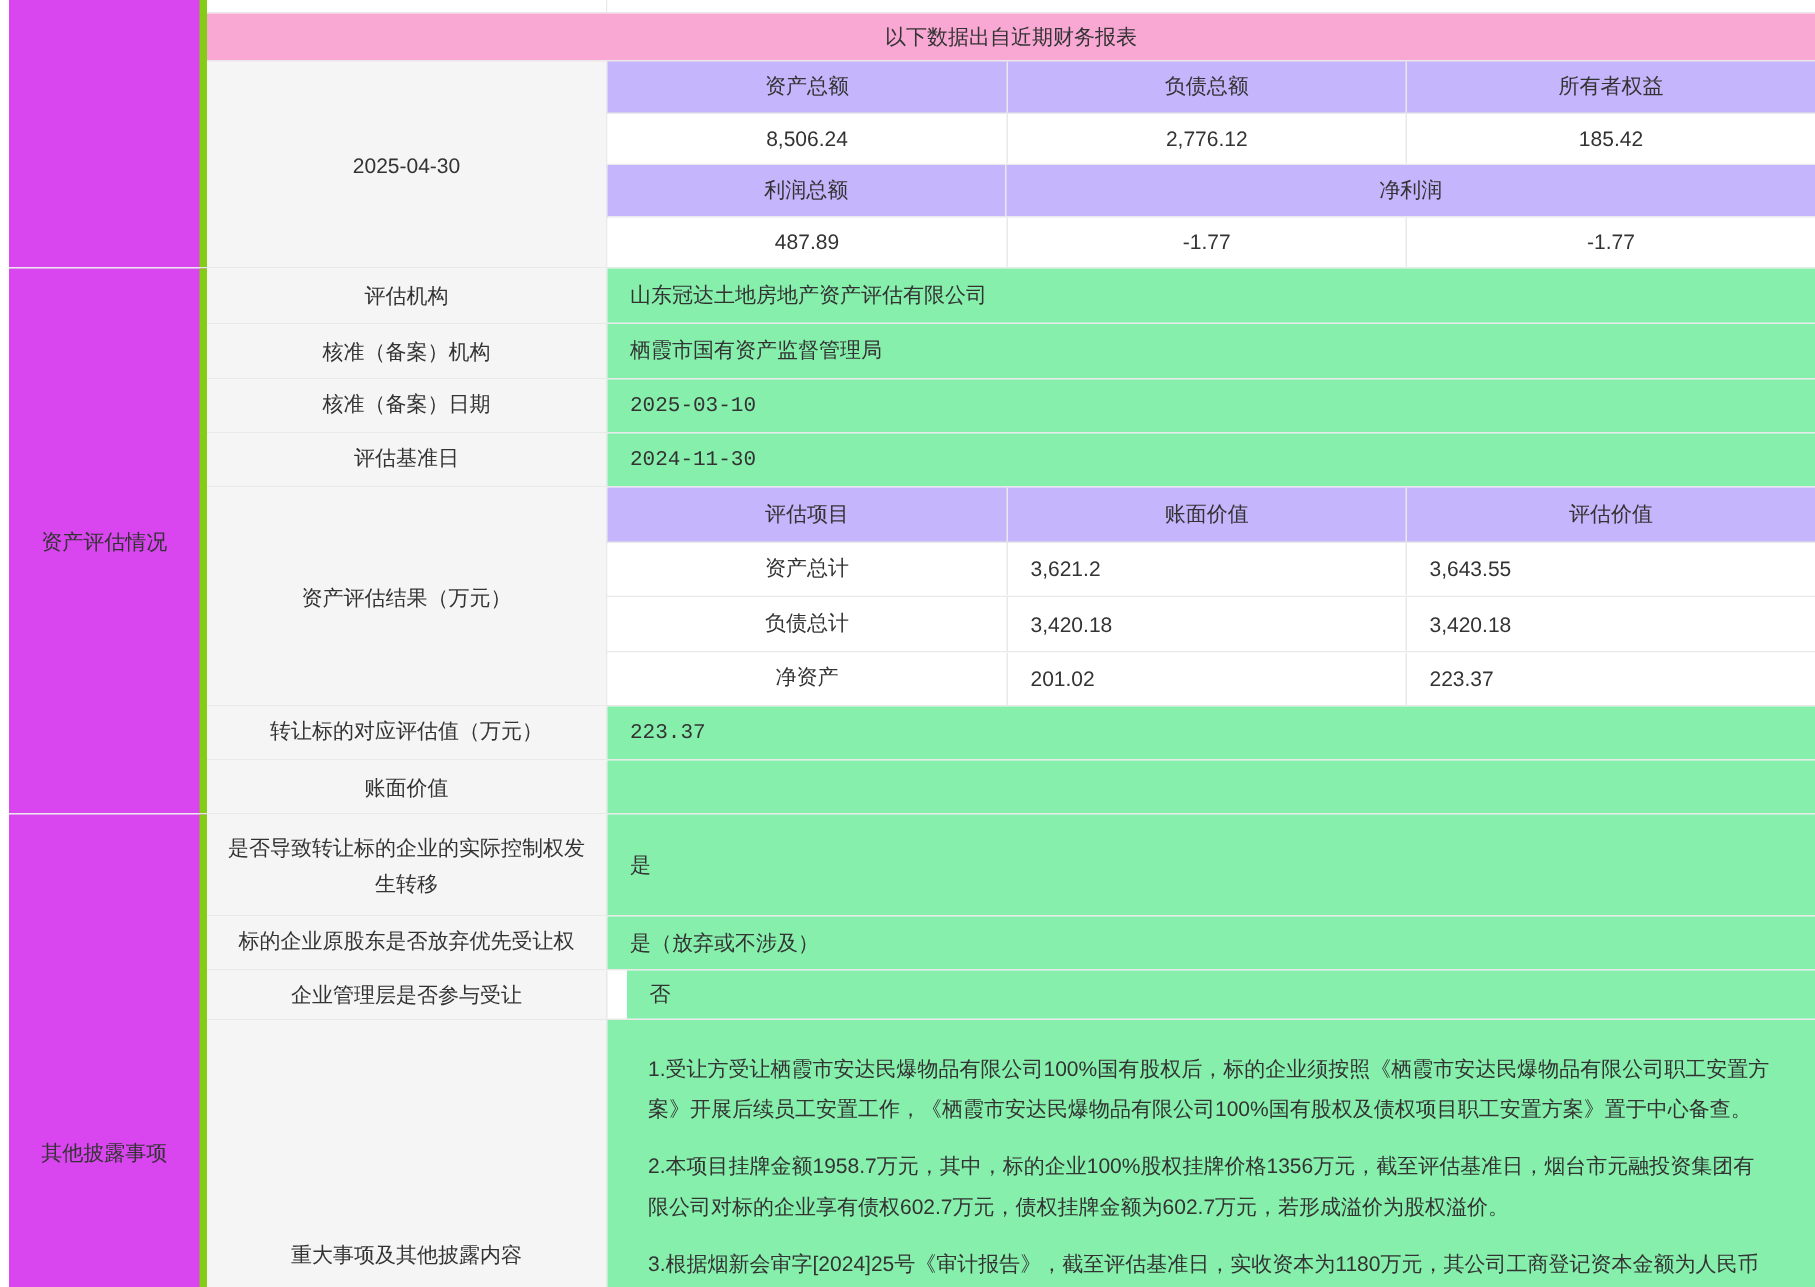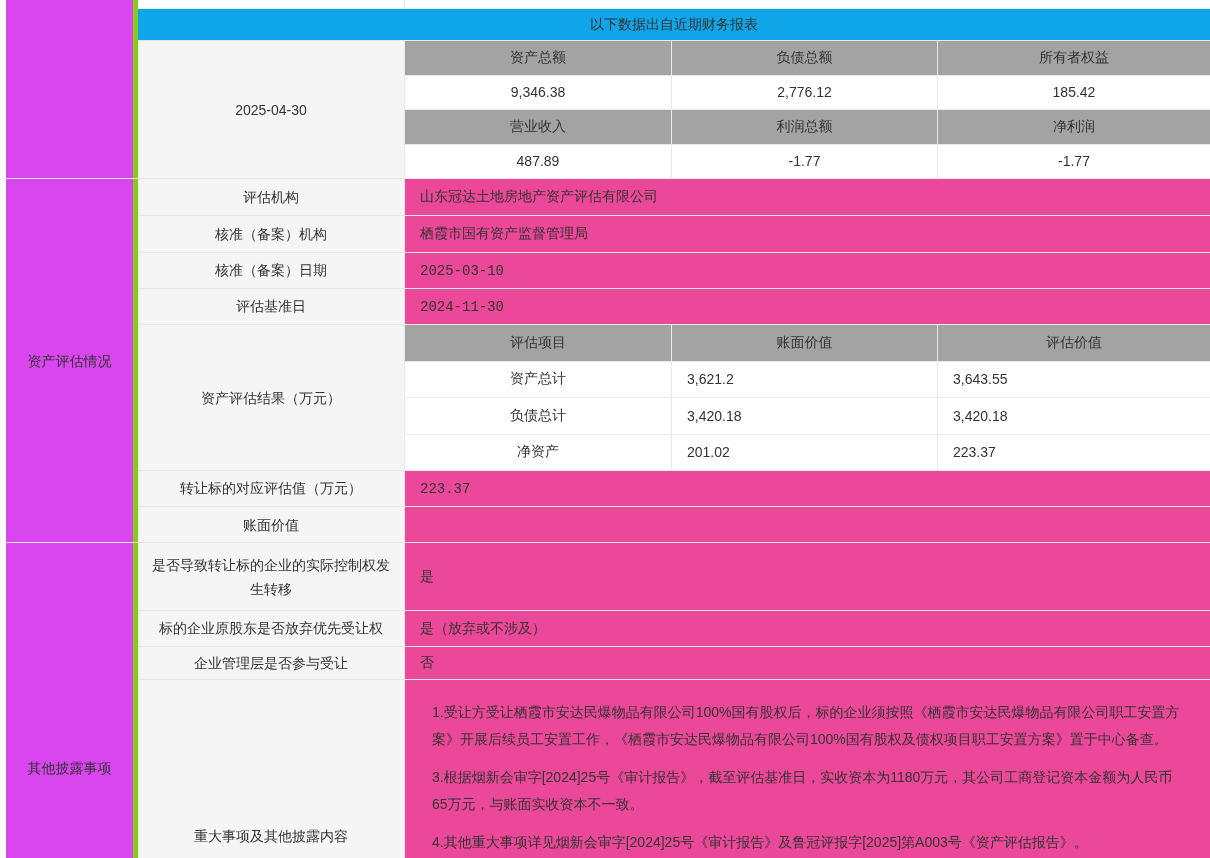--- a/index.html
+++ b/index.html
@@ -18,42 +18,42 @@
   .rows{flex:1;display:flex;flex-direction:column;min-width:0;}
   .row{display:flex;box-sizing:border-box;}
   .bb{border-bottom:1px solid #e9e9e9;}
   .label-cell{
     width:267px;min-width:267px;box-sizing:border-box;background:#f5f5f5;
     border-right:1px solid #e9e9e9;display:flex;align-items:center;
     justify-content:center;text-align:center;padding:4px 12px;line-height:24px;
   }
   .value-cell{
     flex:1;display:flex;align-items:center;box-sizing:border-box;
-    padding-left:15px;min-width:0;background:#ec4899;
+    padding-left:15px;min-width:0;background:#86efac;
   }
   .sliver{height:9px;}
   .sliver .label-cell,.sliver .value-cell{background:#ffffff;padding:0;}
   .banner-row{
-    height:32px;box-sizing:border-box;background:#0ea5e9;
+    height:32px;box-sizing:border-box;background:#f9a8d4;
     display:flex;align-items:center;justify-content:center;
   }
   .subtable{flex:1;display:flex;flex-direction:column;padding:0;min-width:0;}
   .st-row{display:flex;flex:1;box-sizing:border-box;}
   .st-cell{box-sizing:border-box;display:flex;align-items:center;min-width:0;}
   .st-c1{width:267px;min-width:267px;border-right:1px solid #e9e9e9;}
   .st-c2{width:266px;min-width:266px;border-right:1px solid #e9e9e9;}
   .st-c3{flex:1;}
-  .st-gray{background:#a3a3a3;}
+  .st-gray{background:#c4b5fd;}
   .st-gray .st-cell{justify-content:center;text-align:center;}
   .st-center .st-cell{justify-content:center;text-align:center;background:#ffffff;}
   .st-mixed .st-c1{justify-content:center;text-align:center;}
   .st-mixed .st-c2,.st-mixed .st-c3{justify-content:flex-start;padding-left:15px;}
   .st-mixed .st-cell{background:#ffffff;}
   .h37{height:37px;}.h36{height:36px;font-family:Liberation Mono, monospace;}.h35{height:35px;}
-  .h33{height:33px;}.h68{height:68px;}.h137{height:137px;}.h146{height:146px;}.h312{height:312px;}
+  .h33{height:33px;gap:13px;}.h68{height:68px;}.h137{height:137px;}.h146{height:146px;}.h312{height:312px;}
   .text-block{
     display:block;padding:7px 15px 0 15px;line-height:26.5px;align-items:flex-start;
   }
   .text-block p{margin:12px;padding:0;}
 </style>
 </head>
 <body>
 
 <div class="table-wrap">
 
@@ -69,26 +69,25 @@
       </div>
       <div class="row h137">
         <div class="label-cell">2025-04-30</div>
         <div class="subtable">
           <div class="st-row st-gray bb">
             <div class="st-cell st-c1">资产总额</div>
             <div class="st-cell st-c2">负债总额</div>
             <div class="st-cell st-c3">所有者权益</div>
           </div>
           <div class="st-row st-center bb">
-            <div class="st-cell st-c1">9,346.38</div>
+            <div class="st-cell st-c1">8,506.24</div>
             <div class="st-cell st-c2">2,776.12</div>
             <div class="st-cell st-c3">185.42</div>
           </div>
           <div class="st-row st-gray bb">
-            <div class="st-cell st-c1">营业收入</div>
             <div class="st-cell st-c2">利润总额</div>
             <div class="st-cell st-c3">净利润</div>
           </div>
           <div class="st-row st-center">
             <div class="st-cell st-c1">487.89</div>
             <div class="st-cell st-c2">-1.77</div>
             <div class="st-cell st-c3">-1.77</div>
           </div>
         </div>
       </div>
@@ -162,20 +161,21 @@
         <div class="value-cell">是（放弃或不涉及）</div>
       </div>
       <div class="row h33 bb">
         <div class="label-cell">企业管理层是否参与受让</div>
         <div class="value-cell">否</div>
       </div>
       <div class="row h312">
         <div class="label-cell">重大事项及其他披露内容</div>
         <div class="value-cell text-block">
           <p>1.受让方受让栖霞市安达民爆物品有限公司100%国有股权后，标的企业须按照《栖霞市安达民爆物品有限公司职工安置方案》开展后续员工安置工作，《栖霞市安达民爆物品有限公司100%国有股权及债权项目职工安置方案》置于中心备查。</p>
+          <p>2.本项目挂牌金额1958.7万元，其中，标的企业100%股权挂牌价格1356万元，截至评估基准日，烟台市元融投资集团有限公司对标的企业享有债权602.7万元，债权挂牌金额为602.7万元，若形成溢价为股权溢价。</p>
           <p>3.根据烟新会审字[2024]25号《审计报告》，截至评估基准日，实收资本为1180万元，其公司工商登记资本金额为人民币65万元，与账面实收资本不一致。</p>
           <p>4.其他重大事项详见烟新会审字[2024]25号《审计报告》及鲁冠评报字[2025]第A003号《资产评估报告》。</p>
         </div>
       </div>
     </div>
   </div>
 
 </div>
 
 </body></html>

